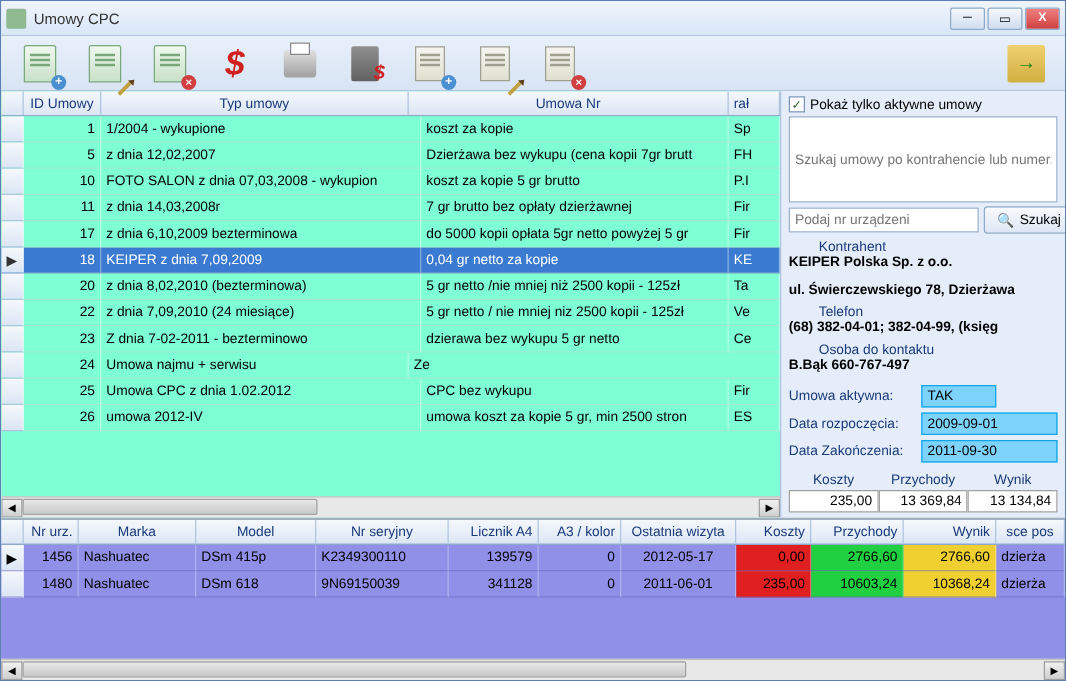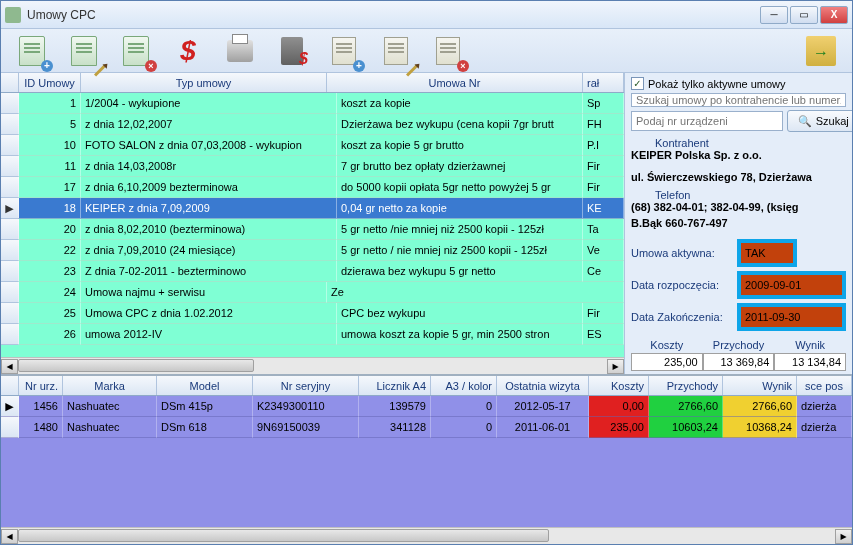--- a/index.html
+++ b/index.html
@@ -57,27 +57,27 @@
 
 .side-panel { width: 228px; background: #e4edf9; border-left: 1px solid #b0c4de; padding: 4px 6px; display: flex; flex-direction: column; font-size: 11px; overflow: hidden; }
 .sp-row { display: flex; align-items: center; margin-bottom: 3px; gap: 4px; }
 .sp-chk { width: 13px; height: 13px; border: 1px solid #7a95b8; background: #fff; display: flex; align-items: center; justify-content: center; font-size: 10px; color: #2a5a2a; }
 .sp-input { flex: 1; height: 20px; border: 1px solid #9ab0cc; background: #fff; padding: 0 4px; font-size: 11px; }
 .sp-btn { height: 22px; padding: 0 10px; background: linear-gradient(#f8fafd, #dde7f4); border: 1px solid #8faac8; border-radius: 3px; cursor: pointer; display: flex; align-items: center; gap: 4px; }
 .sp-label { color: #1a3a7a; margin-top: 2px; padding-left: 24px; }
 .sp-val { color: #000; font-weight: bold; margin-bottom: 4px; }
 .sp-field-row { display: flex; align-items: center; margin: 2px 0; gap: 6px; }
 .sp-field-lbl { color: #1a3a7a; width: 100px; }
-.sp-field-in { flex: 1; height: 28px; border: 4px solid #0ea5e9; background: #c2410c; padding: 0 4px; font-size: 11px; display:flex; align-items:center;}
+.sp-field-in { flex: 1; height: 18px; border: 1px solid #0ea5e9; background: #7dd3fc; padding: 0 4px; font-size: 11px; display:flex; align-items:center;}
 .sp-totals { display: flex; margin-top: 4px; gap: 0; }
 .sp-tot-col { flex: 1; display: flex; flex-direction: column; }
 .sp-tot-h { text-align: center; color: #1a3a7a; font-size: 11px; padding: 2px 0; }
 .sp-tot-v { border: 1px solid #a0a0a0; background: #fff; padding: 2px 4px; text-align: right; font-size: 11px; }
 
-.bottom-grid { height: 168px; display: flex; flex-direction: column; background: #9090e8; }
+.bottom-grid { height: 128px; display: flex; flex-direction: column; background: #9090e8; }
 .bg-header { display: flex; background: linear-gradient(#f5f8fc, #dbe6f4); height: 20px; border-bottom: 1px solid #8faac8; flex-shrink: 0; }
 .bgh { border-right: 1px solid #b0c4de; padding: 2px 4px; color: #1a3a7a; display: flex; align-items: center; justify-content: center; overflow: hidden; white-space: nowrap; font-size: 11px; }
 .bg-body { flex: 1; overflow: auto; background: #9090e8; }
 .bg-row { display: flex; height: 21px; background: #9090e8; }
 .bgc { border-right: 1px solid rgba(255,255,255,0.3); border-bottom: 1px solid rgba(100,100,180,0.5); padding: 2px 4px; display: flex; align-items: center; overflow: hidden; white-space: nowrap; font-size: 11px; }
 .bgc-sel { width: 18px; background: linear-gradient(#f5f8fc, #dbe6f4); justify-content: center; }
 .c-nr { width: 44px; justify-content: flex-end; }
 .c-marka { width: 94px; }
 .c-model { width: 96px; }
 .c-ser { width: 106px; }
@@ -266,20 +266,21 @@
         <div class="sp-btn">
           <span style="font-size:11px">🔍</span>
           <span>Szukaj</span>
         </div>
       </div>
       <div class="sp-label">Kontrahent</div>
       <div class="sp-val">KEIPER Polska Sp. z o.o.</div>
       <div class="sp-val" style="margin-top:6px">ul. Świerczewskiego 78, Dzierżawa</div>
       <div class="sp-label">Telefon</div>
       <div class="sp-val">(68) 382-04-01; 382-04-99, (księg</div>
+      <div class="sp-label">Osoba do kontaktu</div>
       <div class="sp-val">B.Bąk 660-767-497</div>
       <div class="sp-field-row" style="margin-top:6px">
         <div class="sp-field-lbl">Umowa aktywna:</div>
         <div class="sp-field-in" style="flex:0 0 60px">TAK</div>
       </div>
       <div class="sp-field-row">
         <div class="sp-field-lbl">Data rozpoczęcia:</div>
         <div class="sp-field-in">2009-09-01</div>
       </div>
       <div class="sp-field-row">

